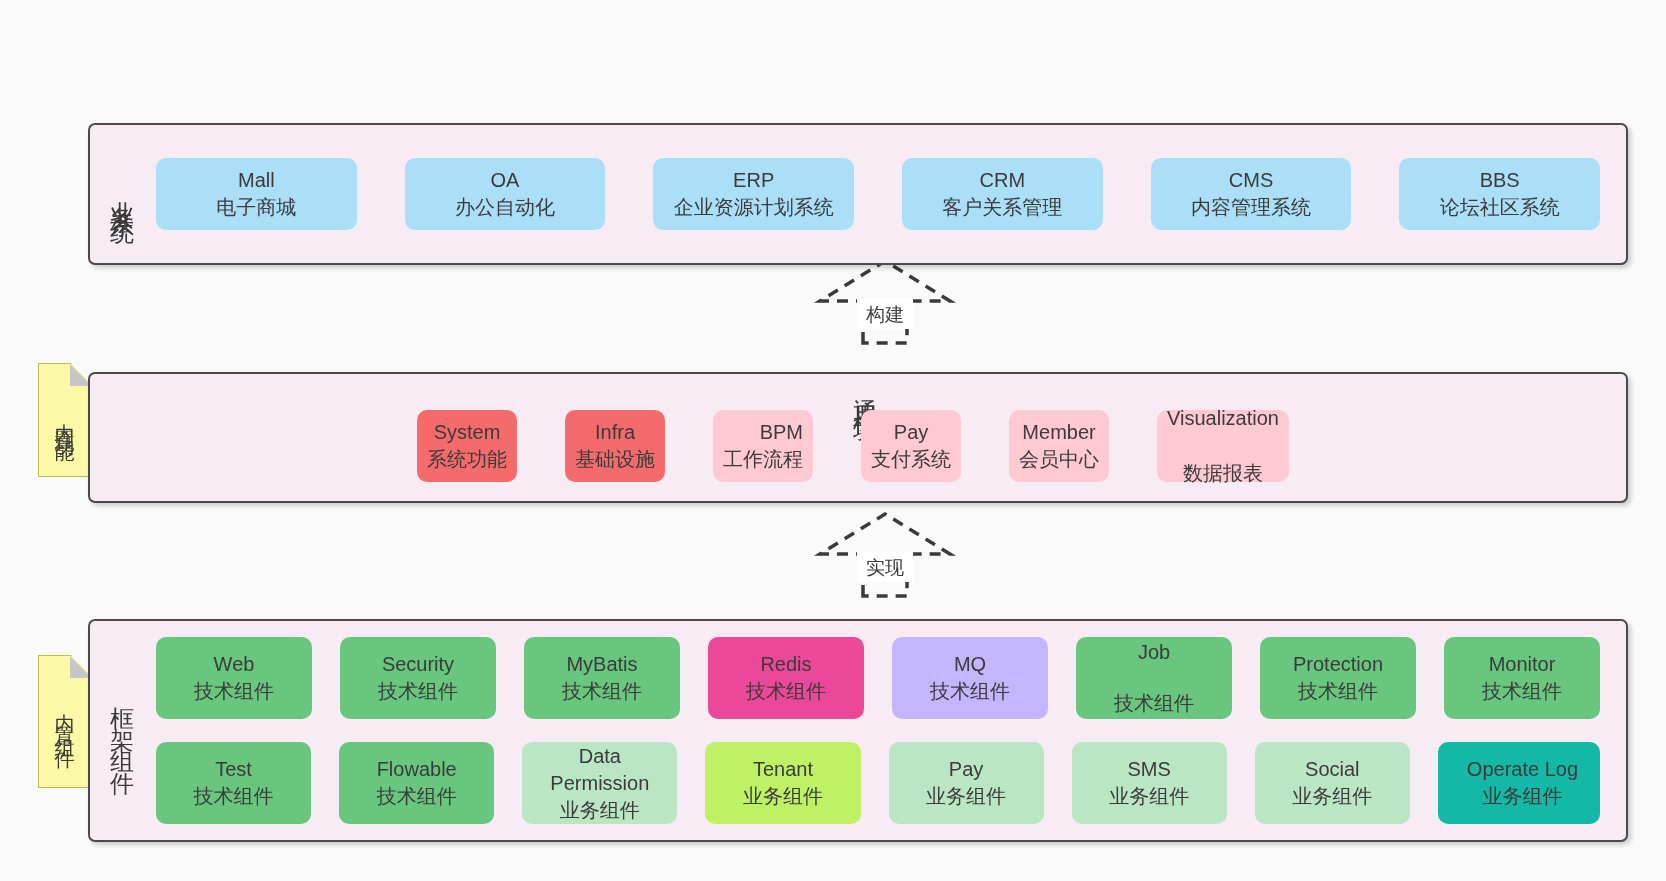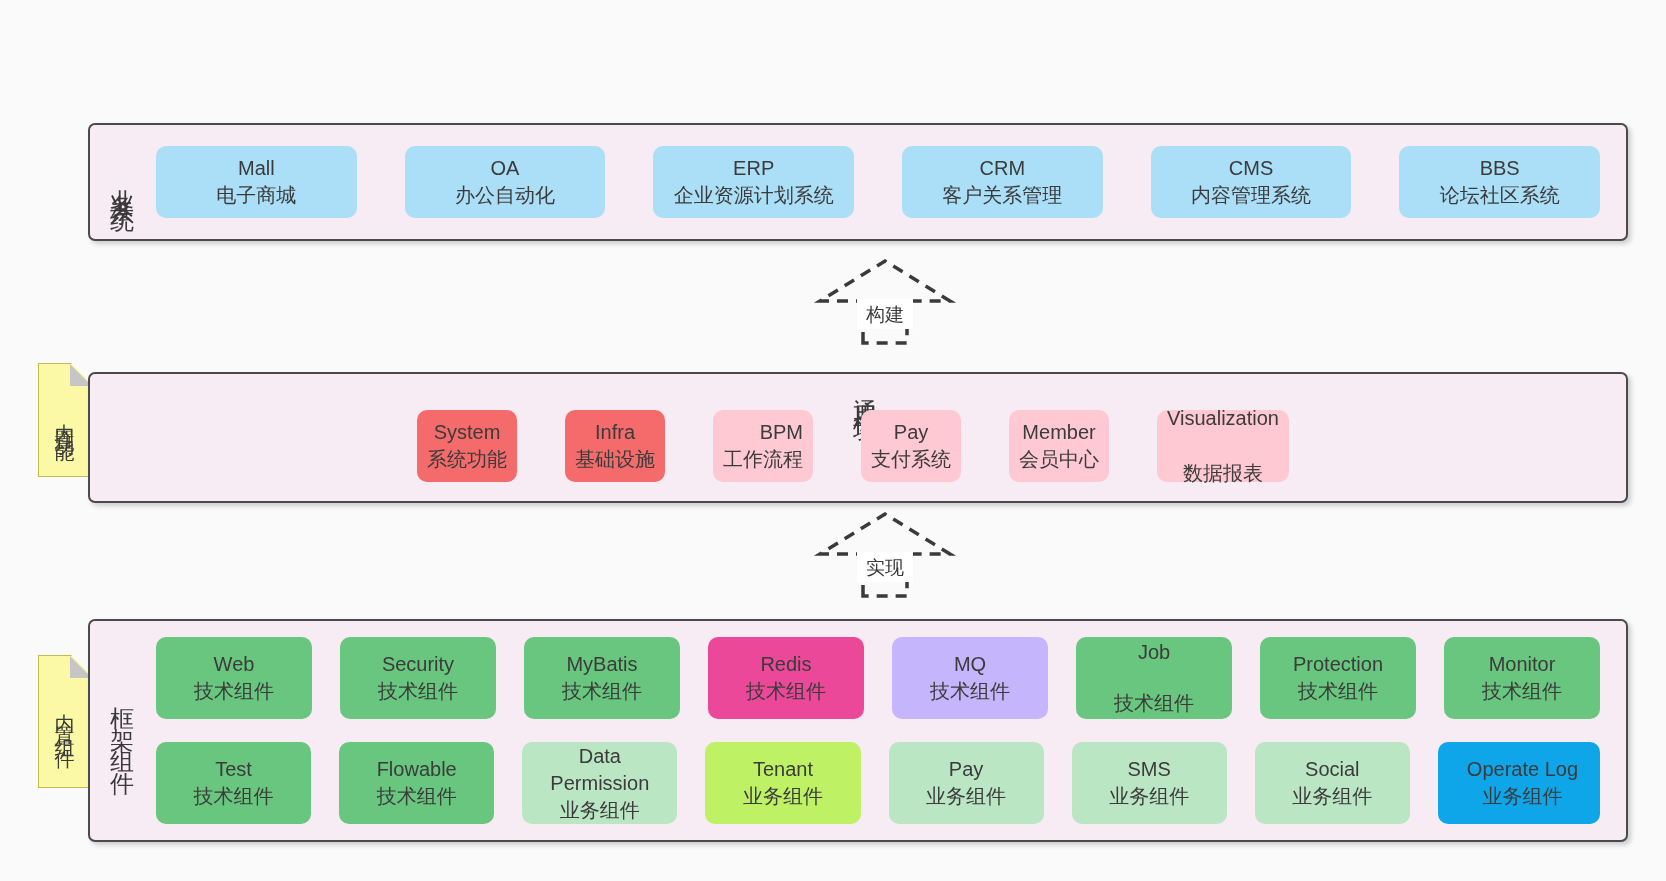--- a/index.html
+++ b/index.html
@@ -74,21 +74,21 @@
     font-size:20px; color:#3a3a3a;
   }
   .note1 .note-text { letter-spacing:6px; }
   .note2 .note-text { letter-spacing:12px; }
 </style>
 </head>
 <body>
 
 <div class="canvas">
 
-  <section class="band" id="band0" style="top:123px;height:118px;">
+  <section class="band" id="band0" style="top:123px;height:142px;">
     <div class="band-label ls-s">业务系统</div>
     <div class="rows">
         <div class="row">
           <div class="box" style="background: rgb(171, 222, 247);">
             <span class="box-name">Mall</span>
             <span class="box-desc">电子商城</span>
           </div>
           <div class="box" style="background: rgb(171, 222, 247);">
             <span class="box-name">OA</span>
             <span class="box-desc">办公自动化</span>
@@ -230,21 +230,21 @@
             <span class="box-desc">业务组件</span>
           </div>
           <div class="box" style="background: rgb(187, 230, 196); text-align: center;">
             <span class="box-name">SMS</span>
             <span class="box-desc">业务组件</span>
           </div>
           <div class="box" style="background: rgb(187, 230, 196);">
             <span class="box-name">Social</span>
             <span class="box-desc">业务组件</span>
           </div>
-          <div class="box" style="background: #0ea5e9; padding-left: 17px;">
+          <div class="box" style="background: #14b8a6; padding-left: 17px;">
             <span class="box-name">Operate Log</span>
             <span class="box-desc">业务组件</span>
           </div>
         </div>
       </div>
   </section>
 
 </div>
 
 </body></html>

